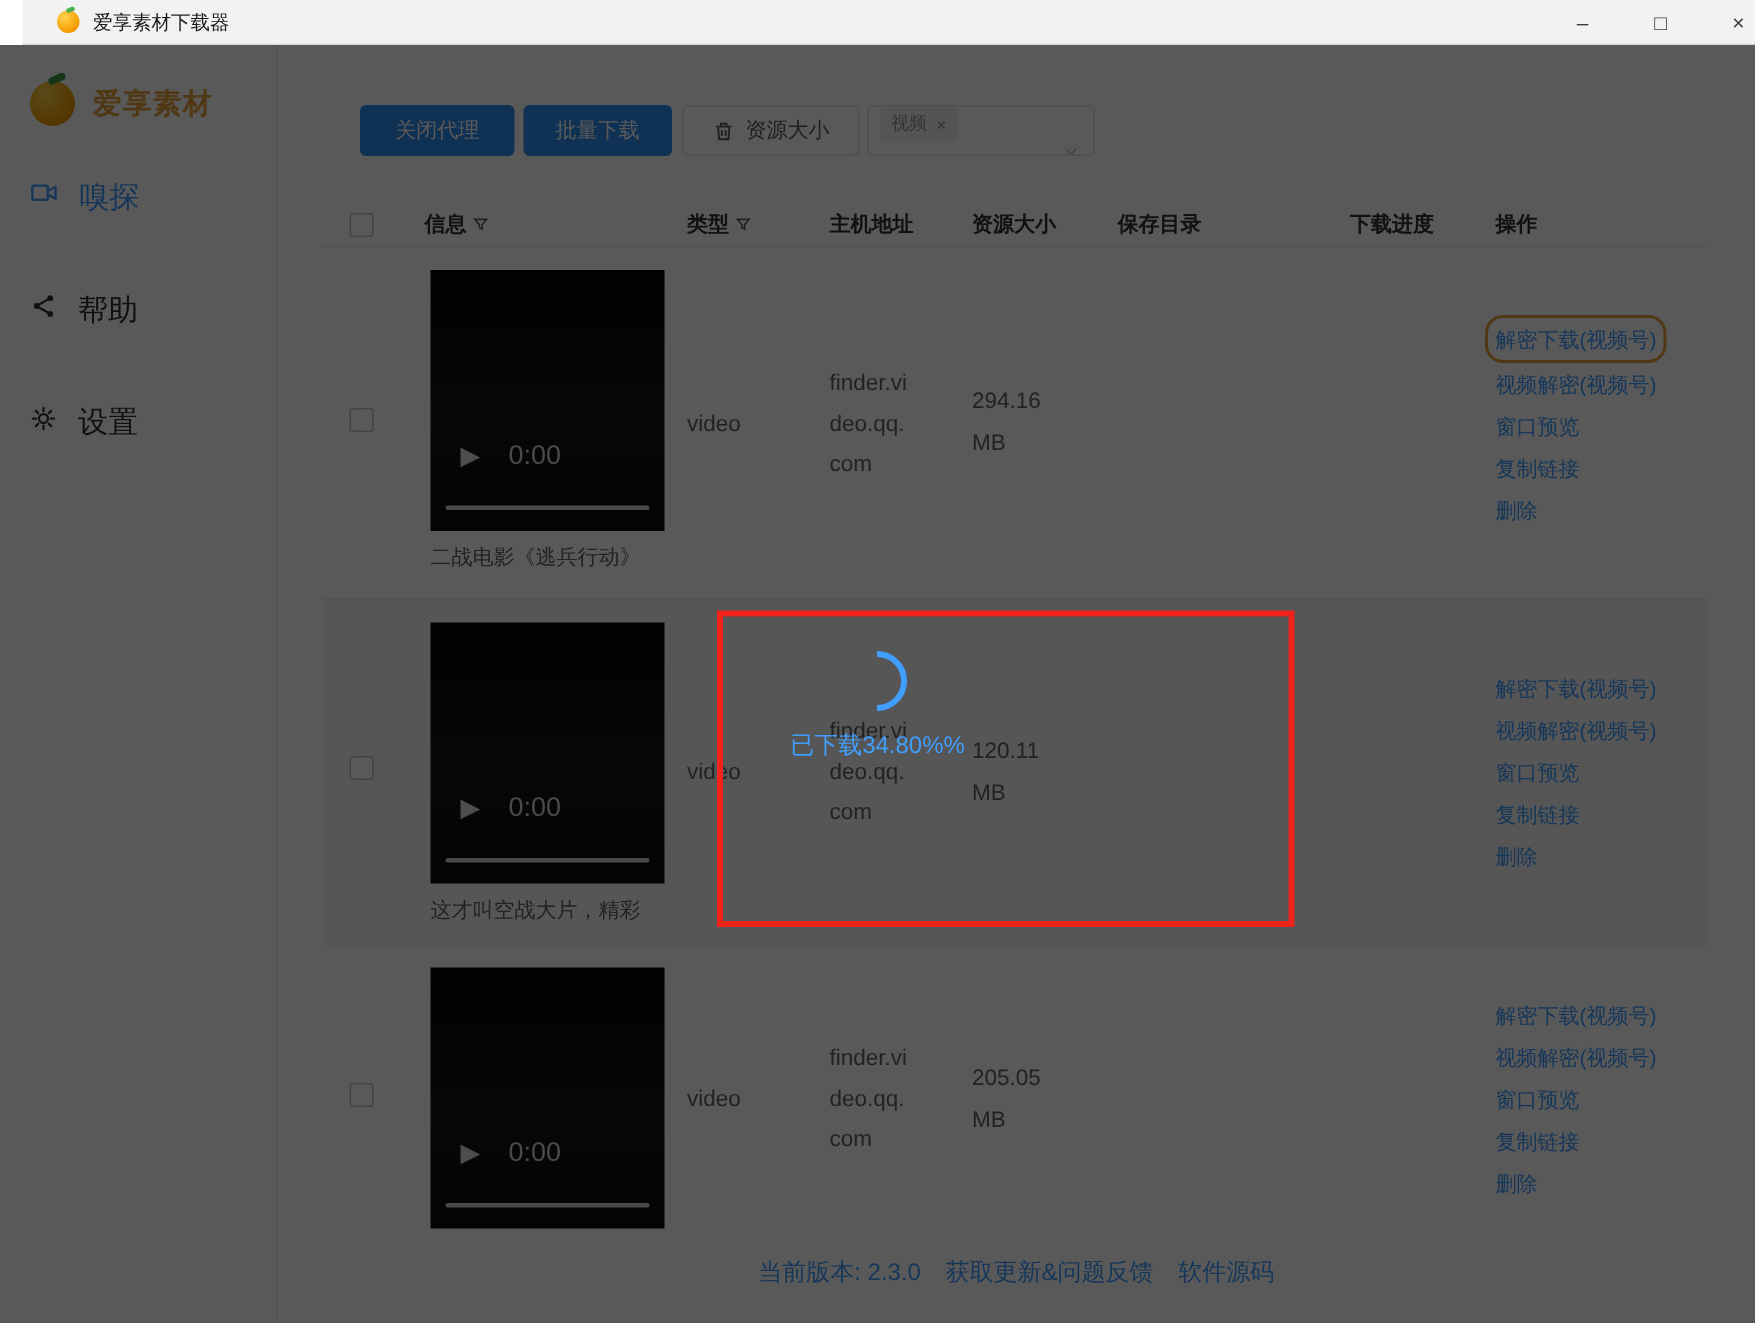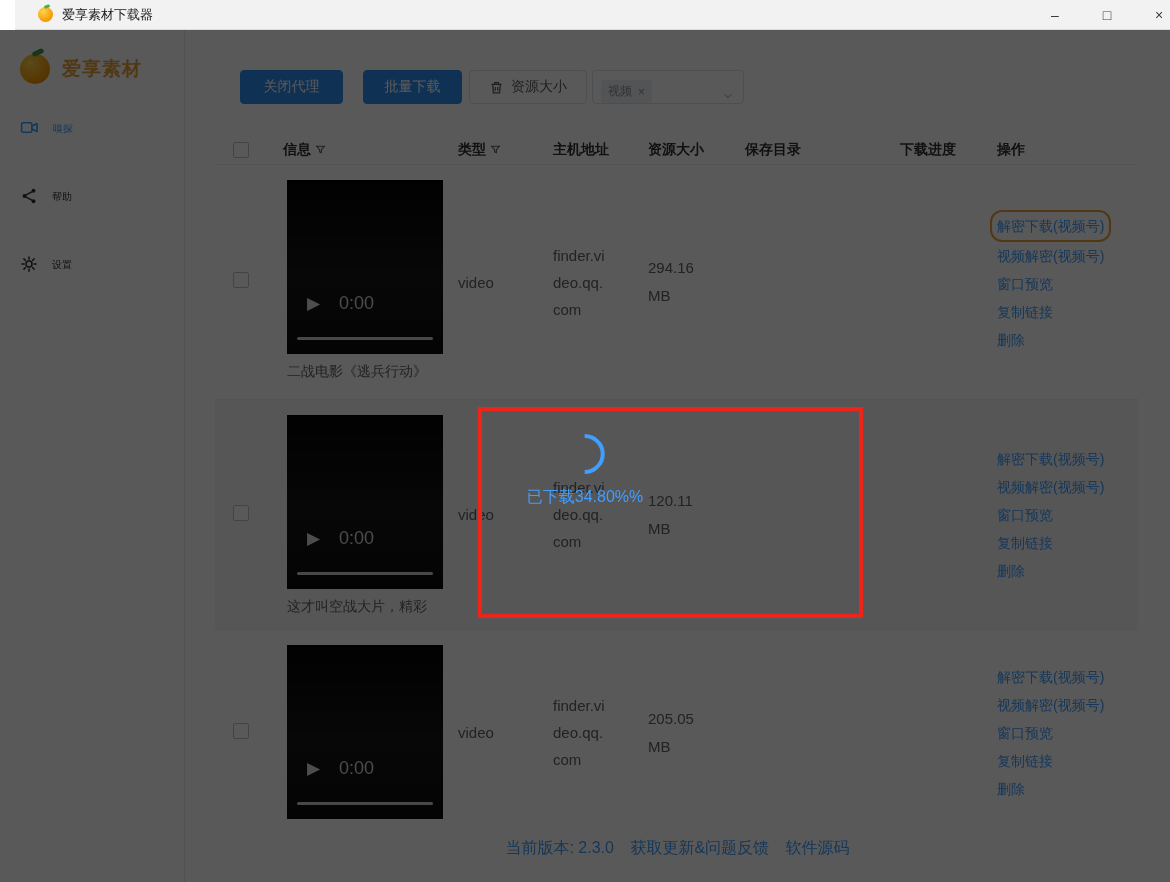--- a/index.html
+++ b/index.html
@@ -27,37 +27,37 @@
     display:flex; background:#fff; }
   .sidebar { width:185px; height:100%; border-right:1px solid #e8e8e8;
     padding:24px 0 0 20px; flex:0 0 auto; }
   .logo { display:flex; align-items:center; margin-bottom:34px; }
   .logo-icon { width:30px; height:30px; border-radius:50%;
     background:radial-gradient(circle at 35% 30%, #ffd34d, #f59a00 68%, #c96f00);
     position:relative; margin-right:12px; }
   .logo-icon::after { content:""; position:absolute; width:12px; height:5px;
     background:#3f9b46; border-radius:3px; top:-4px; left:12px; transform:rotate(-25deg); }
   .logo-text { font-size:19px; font-weight:bold; color:#e6a23c; letter-spacing:1px; }
-  .nav-item { display:flex; align-items:center; gap:14px; font-size:10px;
+  .nav-item { display:flex; align-items:center; gap:14px; font-size:20px;
     color:#303133; margin-bottom:48px; cursor:pointer; }
   .nav-item svg { flex:0 0 auto; }
   .nav-item.active { color:#409eff; }
 
   
   .main { flex:1; position:relative; }
   .toolbar { display:flex; align-items:center; margin:40px 0 0 55px; height:34px; }
   .btn { height:34px; border-radius:4px; font-size:14px; display:flex;
     align-items:center; justify-content:center; cursor:pointer; }
   .btn-primary { background:#2d8cf0; color:#fff; border:1px solid #2d8cf0; }
-  .btn-close-proxy { width:103px; margin-right:20px; }
+  .btn-close-proxy { width:103px; margin-right:6px; }
   .btn-batch { width:99px; margin-right:7px; }
   .btn-plain { background:#fff; border:1px solid #dcdfe6; color:#595959;
     width:118px; gap:7px; margin-right:5px; }
   .select { width:152px; height:34px; border:1px solid #dcdfe6; border-radius:4px;
-    display:flex; align-items:flex-end; padding:0 8px; cursor:pointer; }
+    display:flex; align-items:flex-start; padding:0 8px; cursor:pointer;flex-direction:column; }
   .tag { background:#eef0f3; border-radius:3px; font-size:12px; color:#909399;
     padding:3px 7px; display:flex; align-items:center; gap:6px; }
   .tag-close { color:#909399; font-size:12px; cursor:pointer; }
   .select-arrow { margin-left:auto; color:#c0c4cc; display:flex; }
 
   
   .table { margin:31px 0 0 30px; width:923px; }
   .t-grid { display:grid; grid-template-columns:68px 175px 95px 95px 97px 155px 97px 141px; }
   .t-head { height:30px; align-items:center; border-bottom:1px solid #ebeef5;
     font-size:14px; font-weight:600; color:#303133; }

